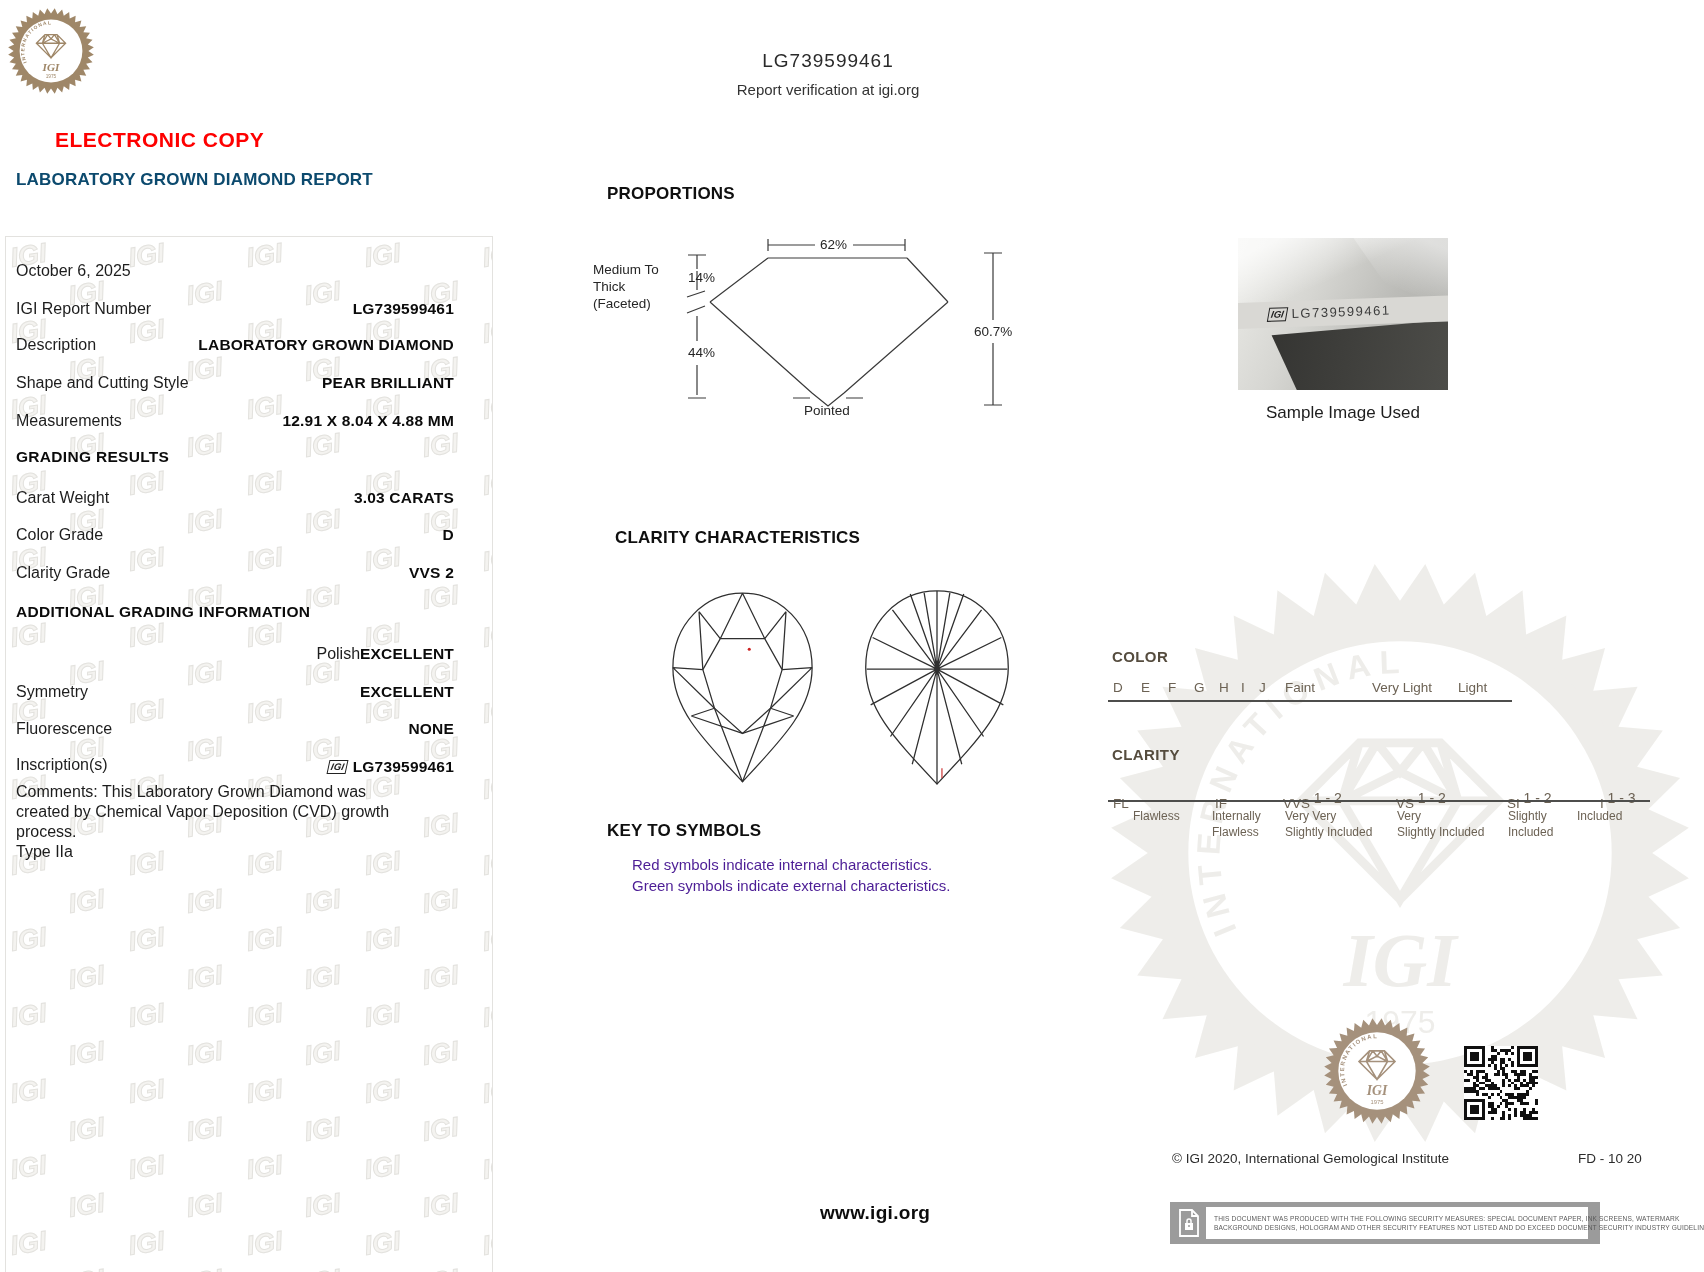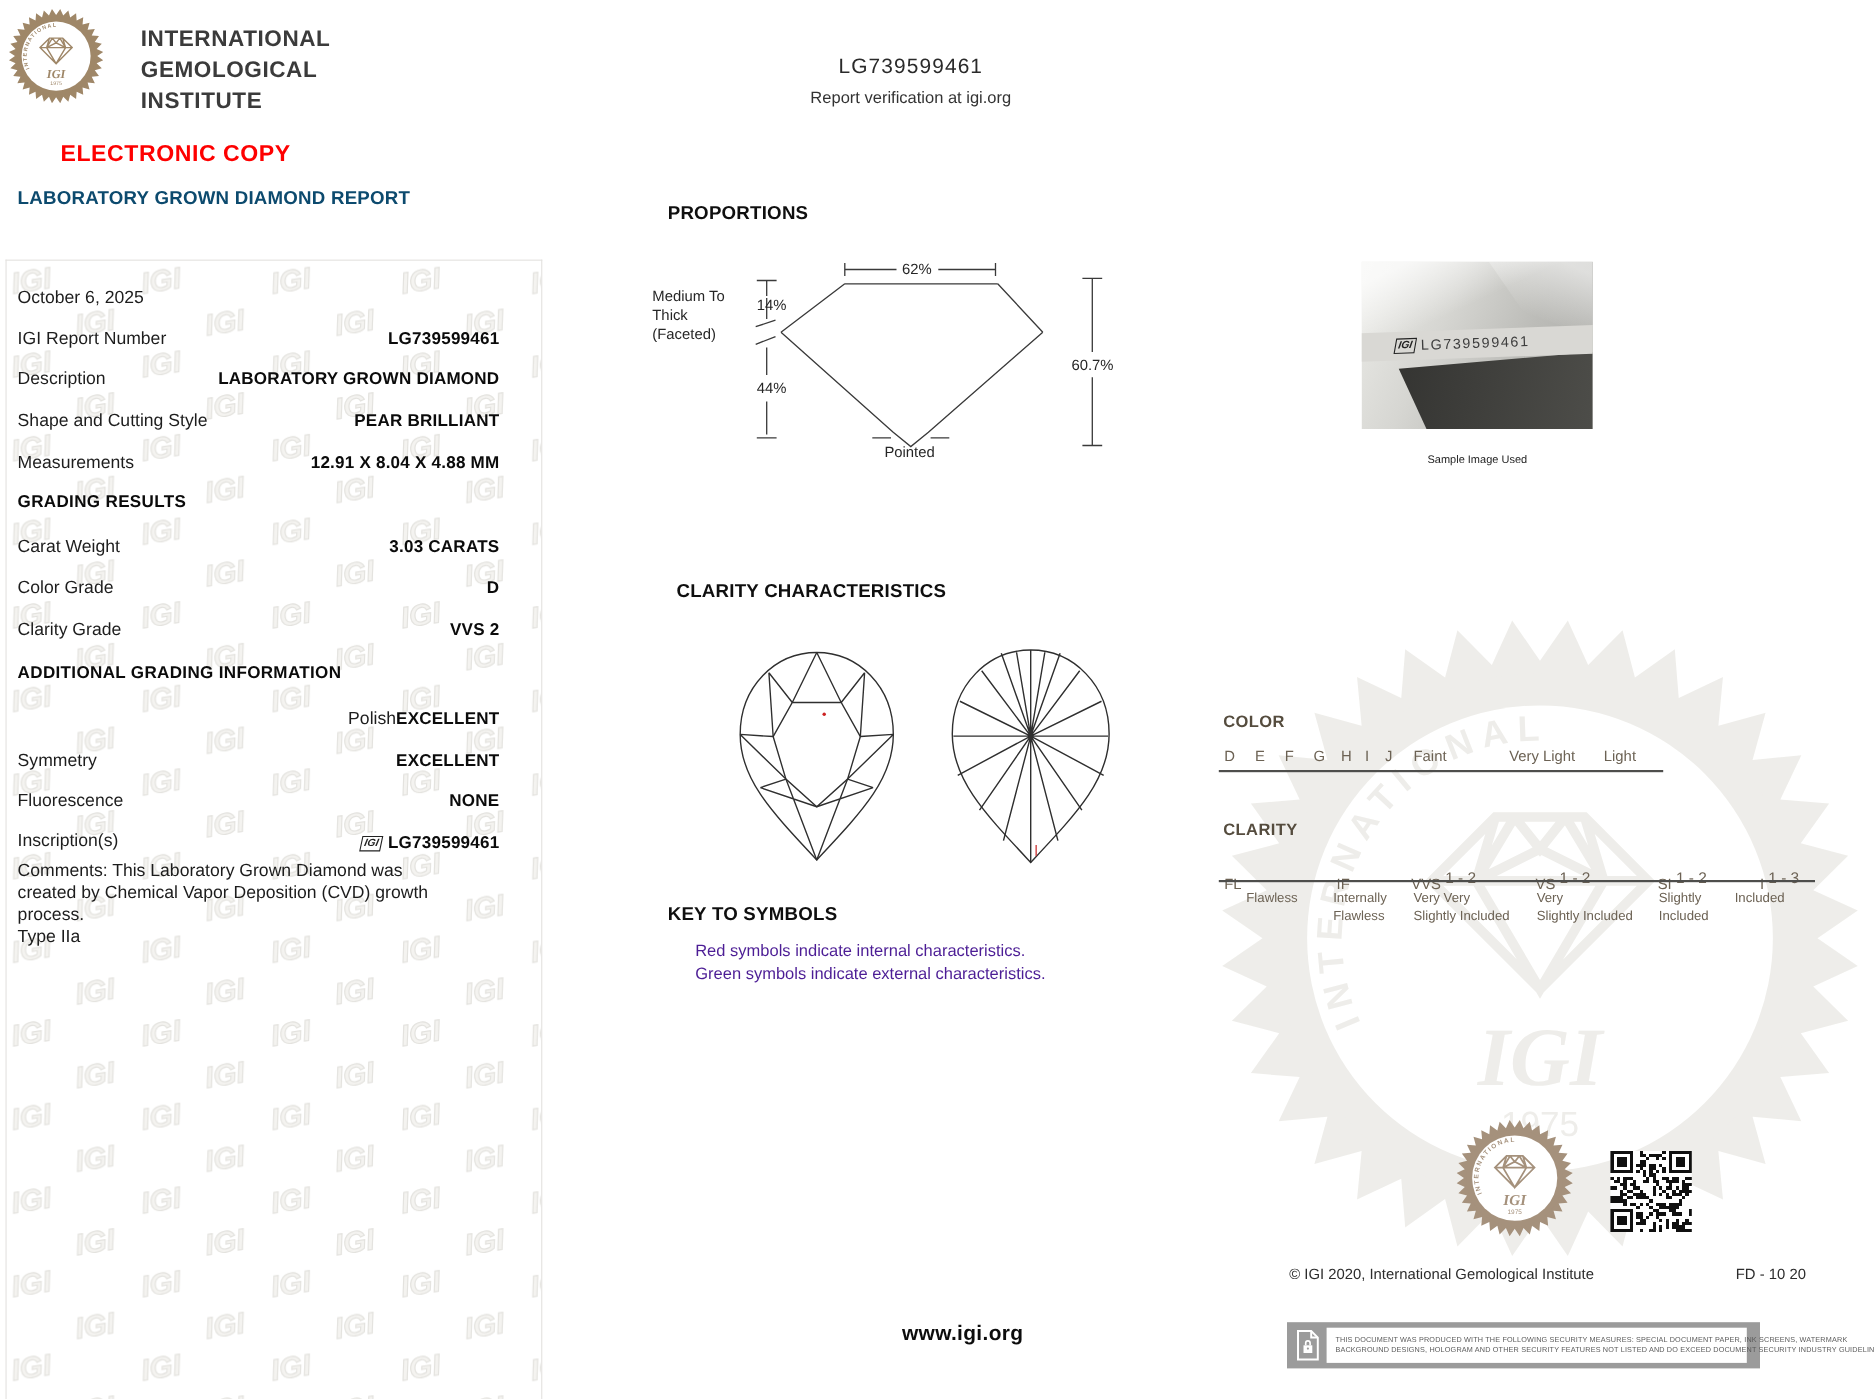--- a/index.html
+++ b/index.html
@@ -45,21 +45,21 @@
   .sample .facet2{position:absolute;left:0;top:0;width:100%;height:100%;
           background:linear-gradient(205deg,rgba(255,255,255,.55) 5%,rgba(0,0,0,0) 30%);
           clip-path:polygon(55% 0,100% 0,100% 45%,70% 30%);}
   .sample .wedge{position:absolute;left:0;top:0;width:100%;height:100%;
           background:linear-gradient(100deg,#2e2e2c,#4d4d49);
           clip-path:polygon(16% 64%,100% 54%,100% 100%,28% 100%);}
   .sample .band{position:absolute;left:-4px;top:40%;width:110%;height:17%;
           background:#d9d8d4;transform:rotate(-2deg);
           display:flex;align-items:center;padding-left:34px;box-sizing:border-box;}
   .sample .band .insc-txt{font-size:13px;color:#3c3c3c;letter-spacing:1.5px;}
-  .sample-caption{left:1238px;top:413px;width:210px;text-align:center;font-size:10px;color:#1d1d1d;}
+  .sample-caption{left:1238px;top:403px;width:210px;text-align:center;font-size:17px;color:#1d1d1d;}
 
   
   .scale-head{font-size:15px;font-weight:bold;color:#554c3e;letter-spacing:.4px;}
   .scale-item{font-size:13.5px;color:#6c6254;}
   .scale-line{height:2px;background:#4e4e4c;}
   .clar-code{font-size:13.5px;color:#6c6254;margin-top:23px;}
   .clar-code .sup{font-size:14px;position:relative;top:-5px;letter-spacing:0;}
   .clar-desc{font-size:12px;line-height:16px;color:#6c6254;}
 
   
@@ -109,25 +109,20 @@
         <circle cx="50" cy="50" r="41.5" fill="#9f8768"></circle>
         <circle cx="50" cy="50" r="36.5" fill="#ffffff"></circle>
         <defs>
           <path id="circa" d="M50 19 A31 31 0 1 1 49.9 19"></path>
         </defs>
         <text font-size="5.6" font-weight="bold" fill="#9f8768" letter-spacing="1.4" font-family="Liberation Sans, sans-serif"><textPath href="#circa" xlink:href="#circa" startOffset="68%">INTERNATIONAL GEMOLOGICAL INSTITUTE</textPath></text>
         <path d="M33 41 L43 31 L57 31 L67 41 L50 58 Z M33 41 L67 41 M43 31 L40 41 L50 58 L60 41 L57 31 M46 31 L40 41 M54 31 L60 41 M46 31 L50 36 L54 31 M40 41 L50 36 L60 41" fill="none" stroke="#9f8768" stroke-width="1.5"></path>
         <text x="50" y="73" text-anchor="middle" font-size="13" font-weight="bold" font-style="italic" fill="#9f8768" font-family="Liberation Serif, serif">IGI</text>
         <text x="50" y="81" text-anchor="middle" font-size="5.5" fill="#9f8768" font-family="Liberation Sans, sans-serif">1975</text>
       </svg></div>
-  <div class="abs org-name z1">
-    <div>INTERNATIONAL</div>
-    <div>GEMOLOGICAL</div>
-    <div>INSTITUTE</div>
-  </div>
   <div class="abs electronic-copy z1">ELECTRONIC COPY</div>
   <div class="abs top-center z1">
     <div class="top-report-num">LG739599461</div>
     <div class="top-verif">Report verification at igi.org</div>
   </div>
 
   <div class="abs report-title z1">LABORATORY GROWN DIAMOND REPORT</div>
   <div class="abs z1" style="left:16px;top:262px;font-size:16px;color:#1d1d1d;">October 6, 2025</div>
 
   <div class="abs kv z1" style="top:300px;">

